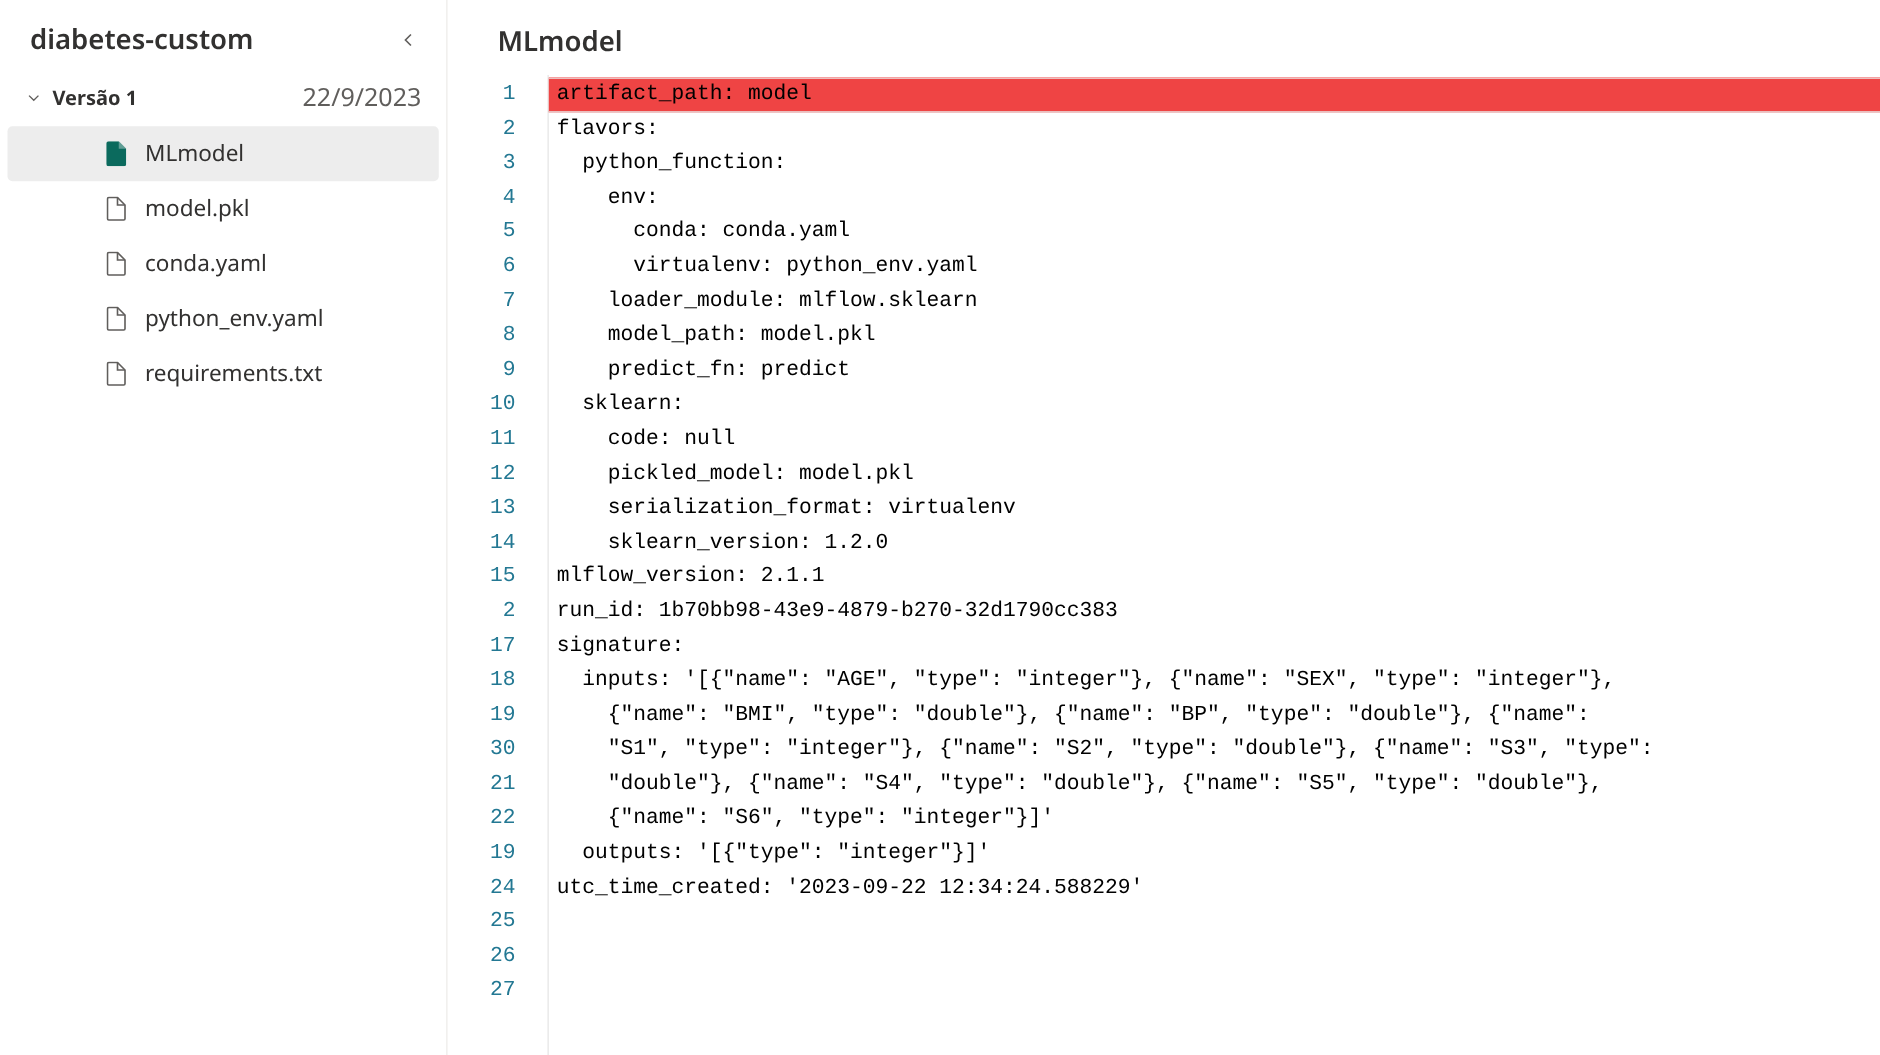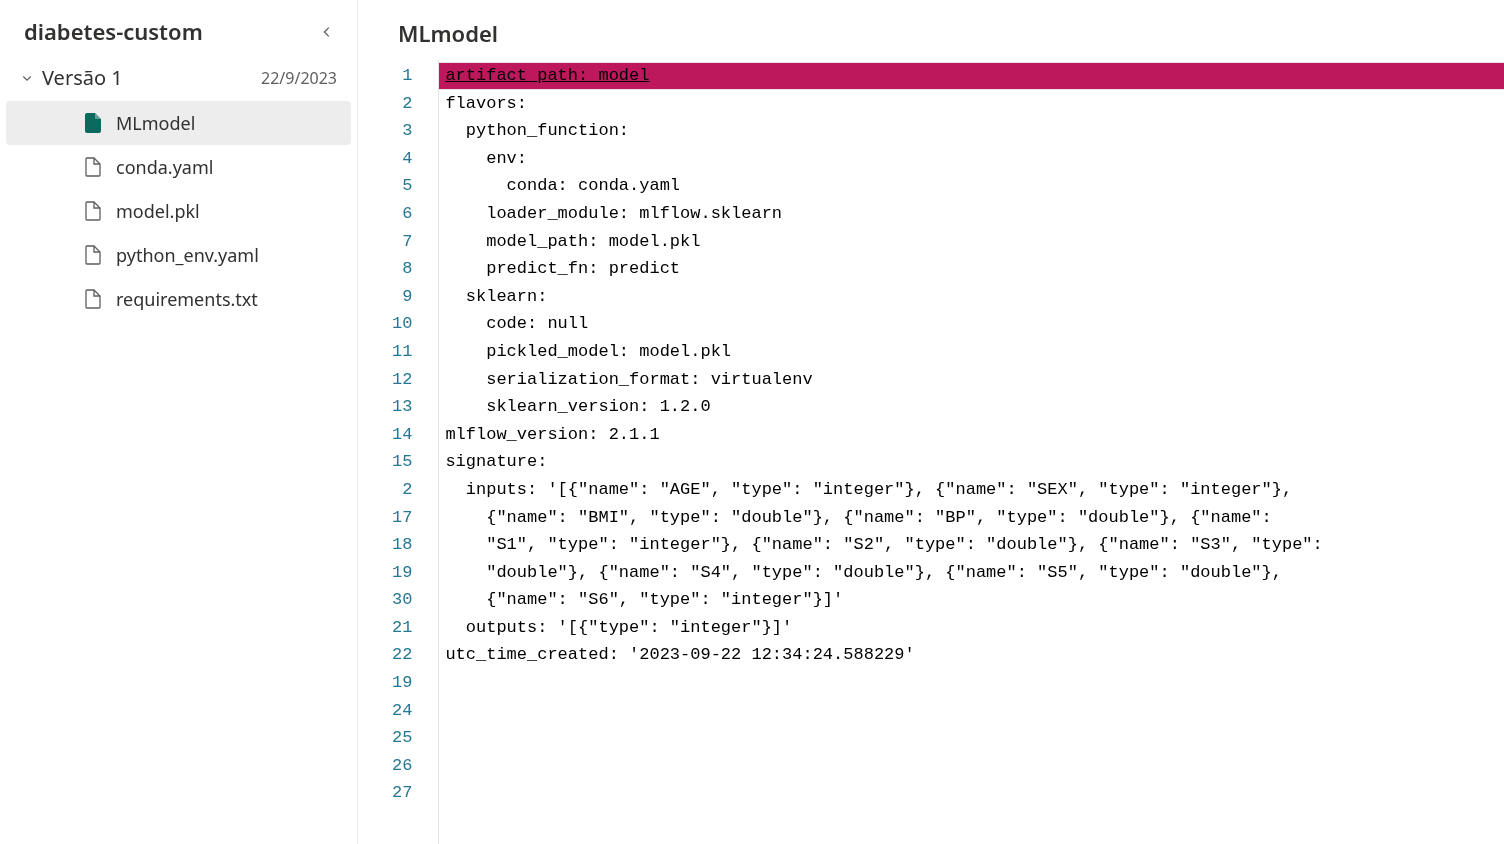--- a/index.html
+++ b/index.html
@@ -47,27 +47,27 @@
     }
     .chevron-down {
       width: 14px;
       height: 14px;
       display: flex;
       align-items: center;
       justify-content: center;
       color: #605e5c;
     }
     .version-label {
+      font-size: 16px;
+      font-weight: 700;
+      flex: 1;
+      color: #323130;
+    }
+    .version-date {
       font-size: 20px;
-      font-weight: 400;
-      flex: 1;
-      color: #323130;
-    }
-    .version-date {
-      font-size: 16px;
       color: #605e5c;
     }
     .file-list {
       margin-top: 2px;
     }
     .file-item {
       display: flex;
       align-items: center;
       padding: 10px 14px 10px 78px;
       gap: 14px;
@@ -125,23 +125,22 @@
       padding-top: 2px;
       color: #000000;
       border-left: 1px solid #e5e5e5;
     }
     .code-line {
       height: 27.6px;
       white-space: pre;
       padding-left: 6px;
     }
     .code-line.current {
-      background: #be185d;
+      background: #ef4444;
       box-shadow: inset 0 1px 0 #e8e8e8, inset 0 -1px 0 #e8e8e8;
-      text-decoration: underline;
     }
   </style>
 </head>
 <body>
 
 <aside class="sidebar">
   <div class="sidebar-header">
     <div class="sidebar-title">diabetes-custom</div>
     <div class="collapse-btn">
       <svg width="14" height="14" viewBox="0 0 16 16" fill="none" stroke="currentColor" stroke-width="1.5">
@@ -170,30 +169,30 @@
         </span>
         <span>MLmodel</span>
       </div>
       <div class="file-item">
         <span class="file-icon">
           <svg width="16" height="20" viewBox="0 0 16 20" fill="none" stroke="#605e5c" stroke-width="1.3">
             <path d="M2 1h7l6 6v11a1 1 0 0 1-1 1H2a1 1 0 0 1-1-1V2a1 1 0 0 1 1-1z"></path>
             <path d="M9 1v6h6"></path>
           </svg>
         </span>
+        <span>model.pkl</span>
+      </div>
+      <div class="file-item">
+        <span class="file-icon">
+          <svg width="16" height="20" viewBox="0 0 16 20" fill="none" stroke="#605e5c" stroke-width="1.3">
+            <path d="M2 1h7l6 6v11a1 1 0 0 1-1 1H2a1 1 0 0 1-1-1V2a1 1 0 0 1 1-1z"></path>
+            <path d="M9 1v6h6"></path>
+          </svg>
+        </span>
         <span>conda.yaml</span>
-      </div>
-      <div class="file-item">
-        <span class="file-icon">
-          <svg width="16" height="20" viewBox="0 0 16 20" fill="none" stroke="#605e5c" stroke-width="1.3">
-            <path d="M2 1h7l6 6v11a1 1 0 0 1-1 1H2a1 1 0 0 1-1-1V2a1 1 0 0 1 1-1z"></path>
-            <path d="M9 1v6h6"></path>
-          </svg>
-        </span>
-        <span>model.pkl</span>
       </div>
       <div class="file-item">
         <span class="file-icon">
           <svg width="16" height="20" viewBox="0 0 16 20" fill="none" stroke="#605e5c" stroke-width="1.3">
             <path d="M2 1h7l6 6v11a1 1 0 0 1-1 1H2a1 1 0 0 1-1-1V2a1 1 0 0 1 1-1z"></path>
             <path d="M9 1v6h6"></path>
           </svg>
         </span>
         <span>python_env.yaml</span>
       </div>
@@ -242,29 +241,31 @@
         <div class="gutter-line">25</div>
         <div class="gutter-line">26</div>
         <div class="gutter-line">27</div>
       </div>
     <div class="code" id="code">
         <div class="code-line current">artifact_path: model</div>
         <div class="code-line">flavors:</div>
         <div class="code-line">  python_function:</div>
         <div class="code-line">    env:</div>
         <div class="code-line">      conda: conda.yaml</div>
+        <div class="code-line">      virtualenv: python_env.yaml</div>
         <div class="code-line">    loader_module: mlflow.sklearn</div>
         <div class="code-line">    model_path: model.pkl</div>
         <div class="code-line">    predict_fn: predict</div>
         <div class="code-line">  sklearn:</div>
         <div class="code-line">    code: null</div>
         <div class="code-line">    pickled_model: model.pkl</div>
         <div class="code-line">    serialization_format: virtualenv</div>
         <div class="code-line">    sklearn_version: 1.2.0</div>
         <div class="code-line">mlflow_version: 2.1.1</div>
+        <div class="code-line">run_id: 1b70bb98-43e9-4879-b270-32d1790cc383</div>
         <div class="code-line">signature:</div>
         <div class="code-line">  inputs: '[{"name": "AGE", "type": "integer"}, {"name": "SEX", "type": "integer"},</div>
         <div class="code-line">    {"name": "BMI", "type": "double"}, {"name": "BP", "type": "double"}, {"name":</div>
         <div class="code-line">    "S1", "type": "integer"}, {"name": "S2", "type": "double"}, {"name": "S3", "type":</div>
         <div class="code-line">    "double"}, {"name": "S4", "type": "double"}, {"name": "S5", "type": "double"},</div>
         <div class="code-line">    {"name": "S6", "type": "integer"}]'</div>
         <div class="code-line">  outputs: '[{"type": "integer"}]'</div>
         <div class="code-line">utc_time_created: '2023-09-22 12:34:24.588229'</div>
         <div class="code-line"></div>
       </div>

